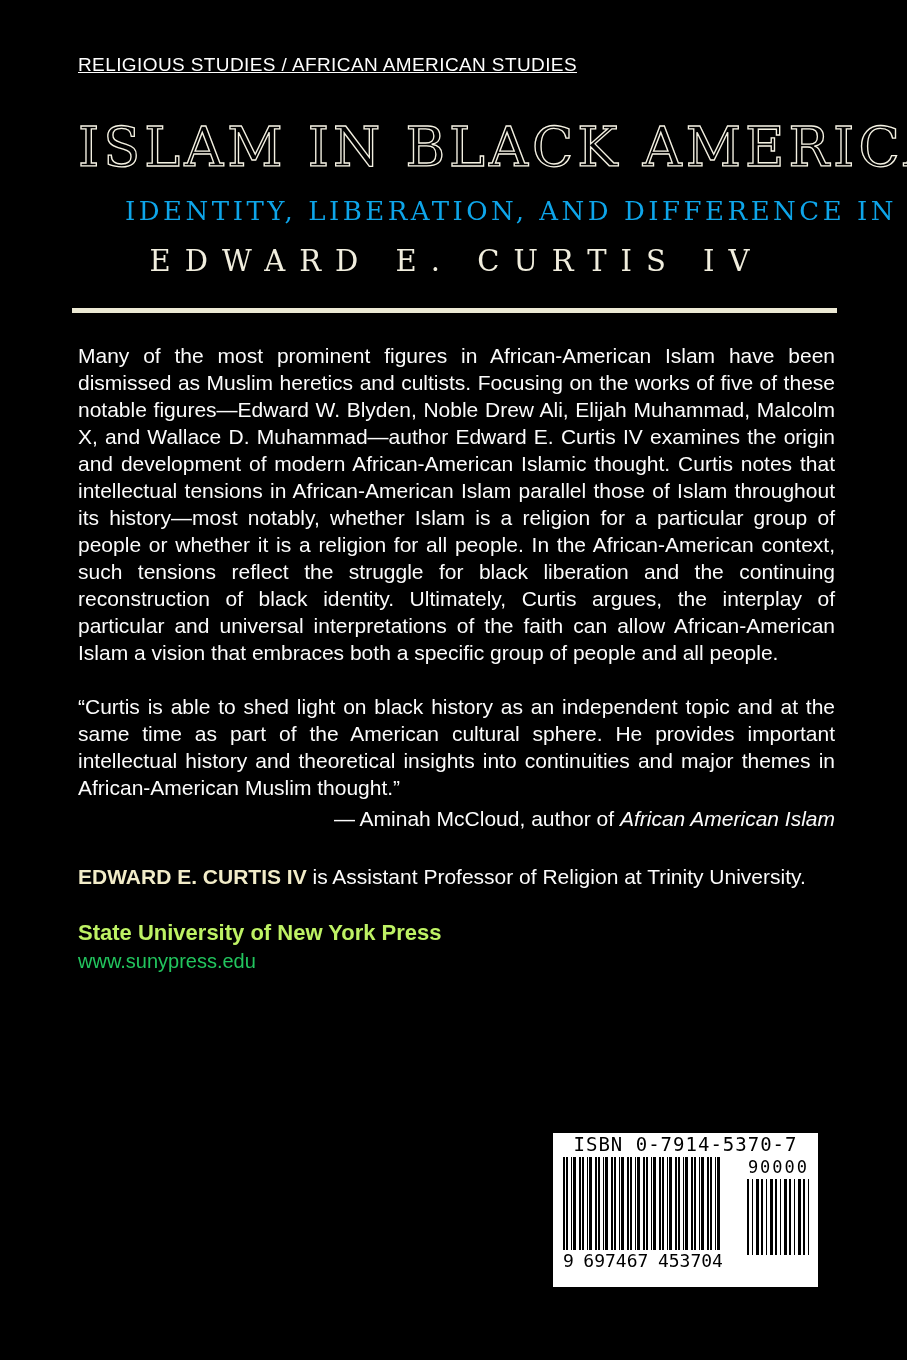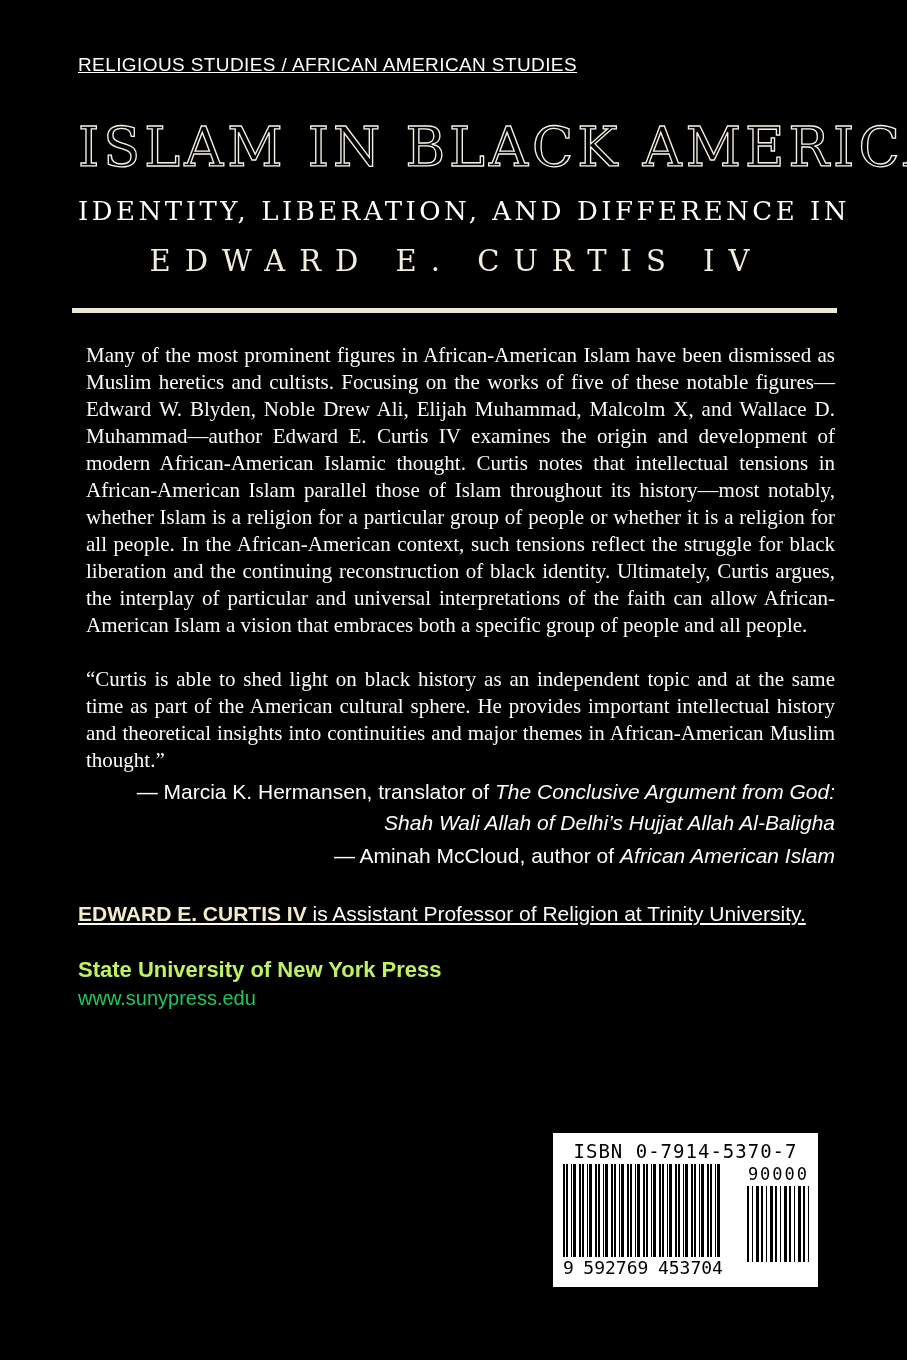--- a/index.html
+++ b/index.html
@@ -37,62 +37,61 @@
   }
   @supports (-webkit-text-stroke: 1px #fff) {
     .title { color: rgba(0,0,0,0); -webkit-text-stroke: 1.3px #f5f2e3; }
   }
   .subtitle {
     margin-top: 14px;
     font-family: "DejaVu Serif", serif;
     font-size: 26px;
     letter-spacing: 3.5px;
     line-height: 37px;
-    color: #ffffff;
+    color: #0ea5e9;
     white-space: nowrap;
+    margin-left: 47px;
   }
   .author {
     margin-top: 14px;
     text-align: center;
     font-family: "DejaVu Serif", serif;
     font-size: 29px;
     letter-spacing: 14px;
     color: #f1eede;
     white-space: nowrap;
   }
   .double-rule {
     margin-top: 30px;
     margin-left: -6px;
     margin-right: -2px;
     height: 3px;
     border-top: 2px solid #ece9d4;
     border-bottom: 3px solid #ece9d4;
   }
   .body-copy p {
-    margin: 27px 0 0 8px;
+    margin: 27px 0 0 0;
     font-size: 21px;
     line-height: 27px;
     color: #fcfcfc;
     text-align: justify;
-    font-family: Liberation Serif, serif;
   }
   .body-copy p.description { margin-top: 29px; }
   .attribution {
     text-align: right;
     font-size: 21px;
     line-height: 31px;
     color: #fcfcfc;
     margin-top: 2px;
   }
   .attribution .work { font-style: italic; }
   .bio {
     margin-top: 31px;
     font-size: 21px;
     color: #fcfcfc;
-    text-decoration: underline;
   }
   .bio .name { font-weight: bold; color: #f2ecc8; }
   .publisher-name {
     margin-top: 31px;
     font-size: 22px;
     font-weight: bold;
     color: #bef264;
   }
   .publisher-site {
     margin-top: 4px;
@@ -106,21 +105,21 @@
     width: 265px;
     height: 154px;
     background: #ffffff;
     color: #000;
   }
   .isbn-line {
     font-family: "DejaVu Sans Mono", monospace;
     font-size: 19px;
     letter-spacing: 1px;
     text-align: center;
-    padding-top: 7px;
+    padding-top: 0;
     color: #000;
   }
   .bars-row { display: flex; padding: 2px 8px 0 10px; }
   .main-bc { width: 170px; }
   .main-bars {
     height: 93px;
     background: repeating-linear-gradient(90deg,
       #000 0 2px, #fff 2px 3px, #000 3px 5px, #fff 5px 8px,
       #000 8px 9px, #fff 9px 10px, #000 10px 13px, #fff 13px 16px);
   }
@@ -163,24 +162,20 @@
 
     <div class="author">EDWARD E. CURTIS IV</div>
 
     <div class="double-rule"></div>
 
     <div class="body-copy">
       <p class="description">Many of the most prominent figures in African-American Islam have been dismissed as Muslim heretics and cultists. Focusing on the works of five of these notable figures—Edward W. Blyden, Noble Drew Ali, Elijah Muhammad, Malcolm X, and Wallace D. Muhammad—author Edward E. Curtis IV examines the origin and development of modern African-American Islamic thought. Curtis notes that intellectual tensions in African-American Islam parallel those of Islam throughout its history—most notably, whether Islam is a religion for a particular group of people or whether it is a religion for all people. In the African-American context, such tensions reflect the struggle for black liberation and the continuing reconstruction of black identity. Ultimately, Curtis argues, the interplay of particular and universal interpretations of the faith can allow African-American Islam a vision that embraces both a specific group of people and all people.</p>
 
       <p>“Curtis is able to shed light on black history as an independent topic and at the same time as part of the American cultural sphere. He provides important intellectual history and theoretical insights into continuities and major themes in African-American Muslim thought.”</p>
 
-      <div class="attribution">
-        <div><span>— Marcia K. Hermansen, translator of </span><span class="work">The Conclusive Argument from God:</span></div>
-        <div><span class="work">Shah Wali Allah of Delhi’s Hujjat Allah Al-Baligha</span></div>
-      </div>
 
 
       <div class="attribution">
         <span>— Aminah McCloud, author of </span><span class="work">African American Islam</span>
       </div>
 
       <div class="bio">
         <span class="name">EDWARD E. CURTIS IV</span><span> is Assistant Professor of Religion at Trinity University.</span>
       </div>
 
@@ -189,21 +184,21 @@
     </div>
   </div>
 
   <div class="barcode-box">
     <div class="isbn-line">ISBN 0-7914-5370-7</div>
     <div class="bars-row">
       <div class="main-bc">
         <div class="main-bars"></div>
         <div class="main-digits">
           <span>9</span>
-          <span>592769</span>
+          <span>697467</span>
           <span>453704</span>
         </div>
       </div>
       <div class="supp-bc">
         <div class="supp-num">90000</div>
         <div class="supp-bars"></div>
       </div>
     </div>
   </div>
 </div>

